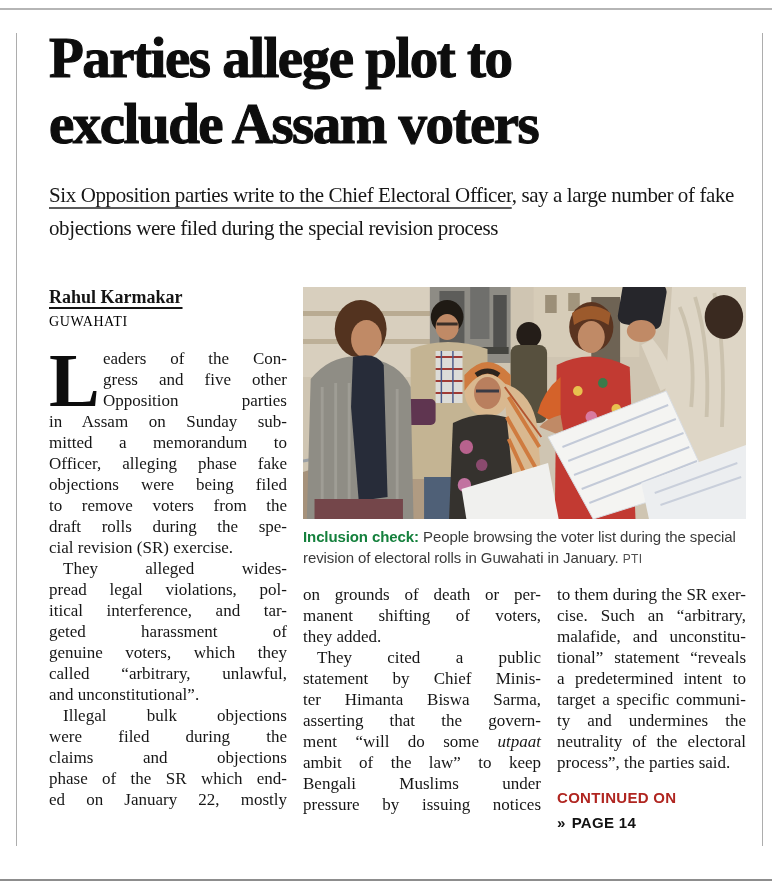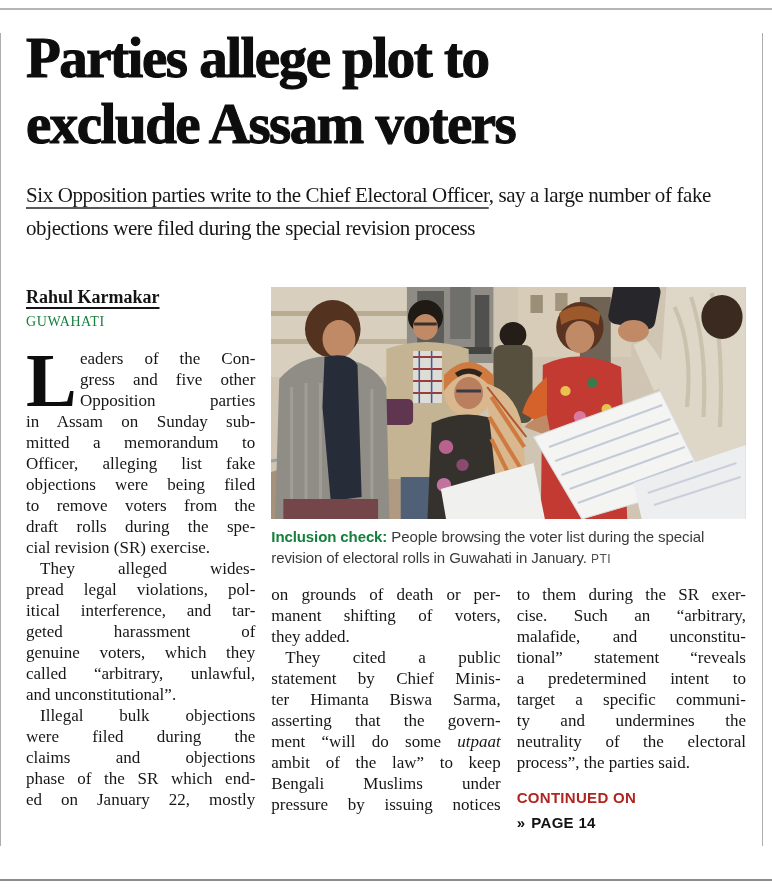--- a/index.html
+++ b/index.html
@@ -14,25 +14,25 @@
   }
   .top-rule {
     position:absolute; top:8px; left:0; right:0; height:2px;
     background:#b5b5b5;
   }
   .bottom-rule {
     position:absolute; top:879px; left:0; right:0; height:2px;
     background:#8d8d8d;
   }
   .frame {
-    position:absolute; top:33px; left:0; right:9px;
+    position:absolute; top:33px; left:16px; right:9px;
     min-height:813px;
     border-left:1.5px solid #adadad;
     border-right:1.5px solid #adadad;
-    padding:0 16px 0 25px;
+    padding:0 16px 0 32px;
   }
   
   .headline {
     margin-top:-8px;
     font-size:57px; line-height:66px; font-weight:700;
     letter-spacing:-1.5px; color:#0d0d0d;
     -webkit-text-stroke:1.1px #0d0d0d;
   }
   
   .standfirst {
@@ -43,37 +43,37 @@
   .standfirst .ul {
     text-decoration:underline;
     text-decoration-thickness:1.5px;
     text-underline-offset:5px;
     text-decoration-color:#5a5a5a;
     margin-top:27px;
   }
   
   .main {
     display:grid;
-    grid-template-columns:repeat(3, 1fr);
+    grid-template-columns:repeat(2, 1fr);
     column-gap:16px;
     margin-top:42px;
   }
   .col1 { grid-column:1; grid-row:1 / span 2; }
   .photo-block { grid-column:2 / 4; grid-row:1; margin-bottom:14px; }
   .col2 { grid-column:2; grid-row:2; }
   .col3 { grid-column:3; grid-row:2; }
 
   
   .byline-author {
     font-size:18px; font-weight:700;
     text-decoration:underline; text-decoration-thickness:1.5px;
     text-underline-offset:4px;
   }
   .byline-location {
-    font-size:14px; letter-spacing:0.6px; margin-top:6px; color:#15803d;
+    font-size:14px; letter-spacing:0.6px; margin-top:6px; color:#000000;
   }
   
   .body { margin-top:18px; font-size:17px; line-height:21px; color:#161616; }
   .col2 .body, .col3 .body { margin-top:0; }
   .bl { text-align:justify; text-align-last:justify; white-space:normal; }
   .bl.end { text-align-last:left; }
   .bl.ind { text-indent:14px; }
   .bl i { font-style:italic; }
   .dropcap {
     float:left;
@@ -128,21 +128,21 @@
           <div class="byline-location">GUWAHATI</div>
         </div>
         <div class="body">
           <span class="dropcap">L</span>
           <div>
               <div class="bl">eaders of the Con-</div>
               <div class="bl">gress and five other</div>
               <div class="bl">Opposition parties</div>
               <div class="bl">in Assam on Sunday sub-</div>
               <div class="bl">mitted a memorandum to</div>
-              <div class="bl">Officer, alleging list fake</div>
+              <div class="bl">Officer, alleging phase fake</div>
               <div class="bl">objections were being filed</div>
               <div class="bl">to remove voters from the</div>
               <div class="bl">draft rolls during the spe-</div>
               <div class="bl end">cial revision (SR) exercise.</div>
               <div class="bl ind">They alleged wides-</div>
               <div class="bl">pread legal violations, pol-</div>
               <div class="bl">itical interference, and tar-</div>
               <div class="bl">geted harassment of</div>
               <div class="bl">genuine voters, which they</div>
               <div class="bl">called “arbitrary, unlawful,</div>

